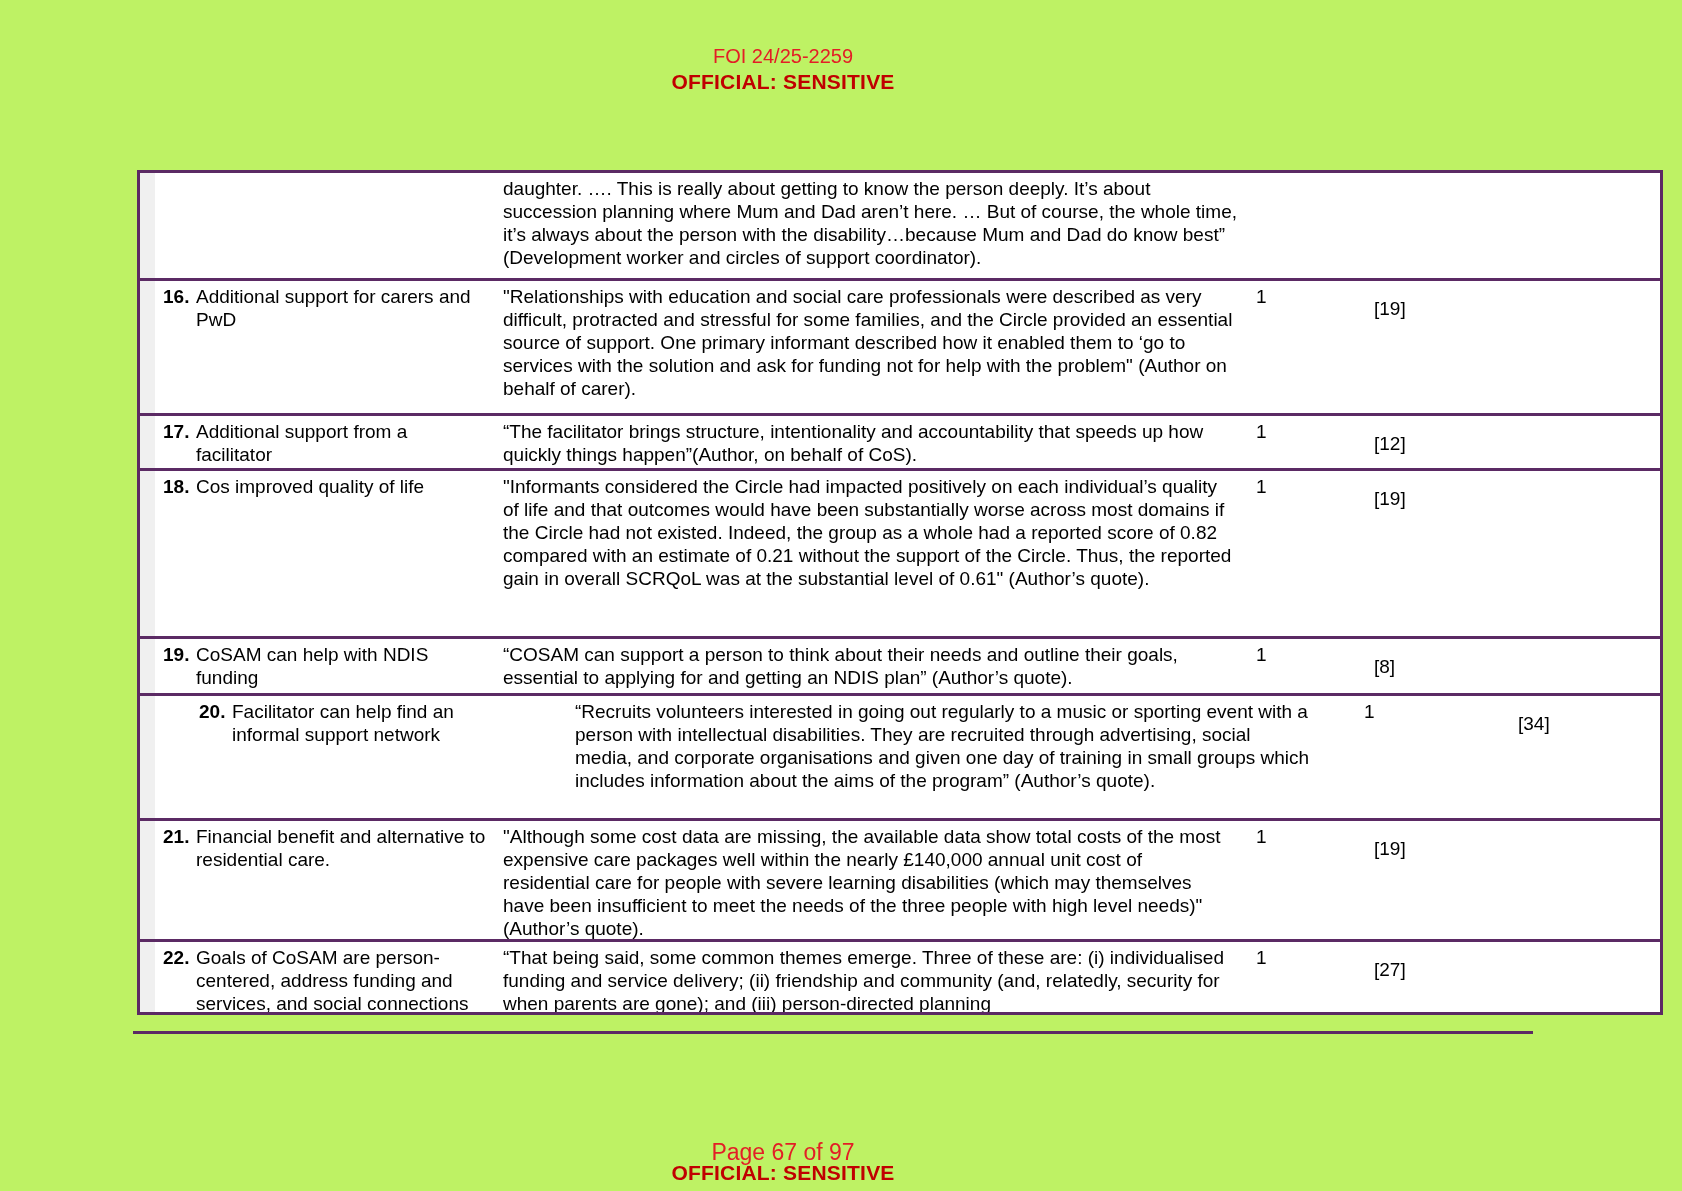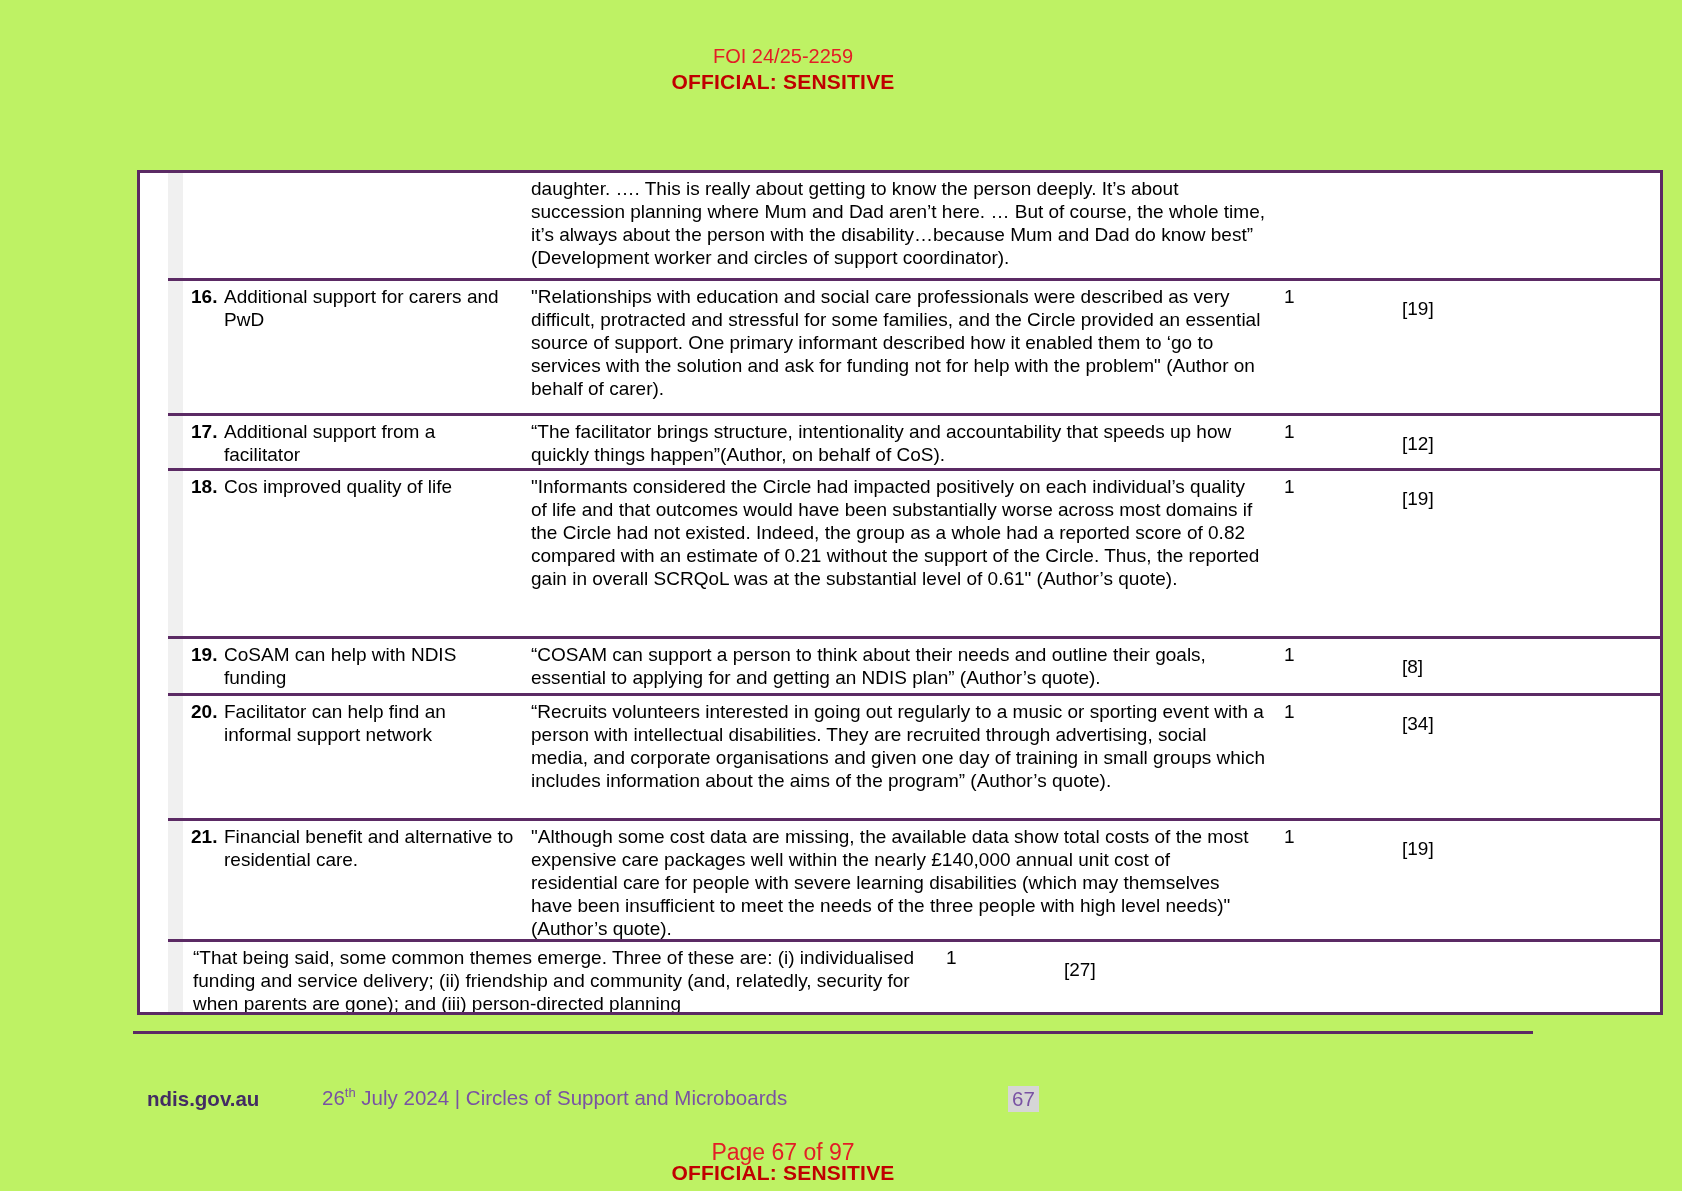--- a/index.html
+++ b/index.html
@@ -8,21 +8,21 @@
   .page{position:absolute;inset:0;background:#bef264;}
 
   
   .hdr{position:absolute;top:44px;left:0;width:1566px;text-align:center;line-height:25px;}
   .foi{font-size:20px;color:var(--banner-red);}
   .cls-top{font-size:21px;font-weight:700;color:var(--classification-red);letter-spacing:.2px;}
 
   
   .etable{position:absolute;top:170px;left:137px;width:1526px;box-sizing:border-box;
           border:3px solid var(--table-border);background:#fff;}
-  .trow{display:flex;box-sizing:border-box;border-top:3px solid var(--table-border);overflow:hidden;margin-left:28px;}
+  .trow{display:flex;box-sizing:border-box;border-top:3px solid var(--table-border);overflow:hidden;}
   .trow:first-child{border-top:none;}
   .cell{box-sizing:border-box;overflow:hidden;font-size:19px;line-height:23px;}
   .strip{width:15px;flex:none;background:var(--strip-gray);}
   .theme{width:338px;flex:none;display:flex;padding:4px 6px 0 8px;}
   .num{width:33px;flex:none;font-weight:700;}
   .ttl{flex:1;}
   .quote{width:755px;flex:none;padding:4px 10px 0 10px;white-space:pre-wrap;}
   .count{width:118px;flex:none;padding:4px 0 0 8px;}
   .ref{flex:1;padding:16px 0 0 8px;}
 
@@ -97,21 +97,21 @@
       <div class="cell strip"></div>
       <div class="cell theme">
         <span class="num">19.</span>
         <span class="ttl">CoSAM can help with NDIS funding</span>
       </div>
       <div class="cell quote">“COSAM can support a person to think about their needs and outline their goals, essential to applying for and getting an NDIS plan” (Author’s quote).</div>
       <div class="cell count">1</div>
       <div class="cell ref">[8]</div>
     </div>
 
-    <div class="trow" style="height: 125px;">
+    <div class="trow" style="height: 125px; gap: 36px;">
       <div class="cell strip"></div>
       <div class="cell theme">
         <span class="num">20.</span>
         <span class="ttl">Facilitator can help find an informal support network</span>
       </div>
       <div class="cell quote">“Recruits volunteers interested in going out regularly to a music or sporting event with a person with intellectual disabilities. They are recruited through advertising, social media, and corporate organisations and given one day of training in small groups which includes information about the aims of the program” (Author’s quote).</div>
       <div class="cell count">1</div>
       <div class="cell ref">[34]</div>
     </div>
 
@@ -121,30 +121,29 @@
         <span class="num">21.</span>
         <span class="ttl">Financial benefit and alternative to residential care.</span>
       </div>
       <div class="cell quote">"Although some cost data are missing, the available data show total costs of the most expensive care packages well within the nearly £140,000 annual unit cost of  residential care for people with severe learning disabilities (which may themselves have been insufficient to meet the needs of the three people with high level needs)" (Author’s quote).</div>
       <div class="cell count">1</div>
       <div class="cell ref">[19]</div>
     </div>
 
     <div class="trow" style="height: 73px;">
       <div class="cell strip"></div>
+      <div class="cell theme">
+        <span class="num">22.</span>
+        <span class="ttl">Goals of CoSAM are person-centered, address funding and services, and social connections</span>
+      </div>
       <div class="cell quote">“That being said, some common themes emerge. Three of these are: (i) individualised funding and service delivery; (ii) friendship and community (and, relatedly, security for when parents are gone); and (iii) person-directed planning</div>
       <div class="cell count">1</div>
       <div class="cell ref">[27]</div>
     </div>
   </div>
 
   <div class="fline"></div>
 
-  <div class="frow">
-    <span class="ndis">ndis.gov.au</span>
-    <span class="fdate"><span>26</span><sup>th</sup><span> July 2024 | Circles of Support and Microboards</span></span>
-    <span class="pagenum">67</span>
-  </div>
 
   <div class="pcount">Page 67 of 97</div>
   <div class="cls-bottom">OFFICIAL: SENSITIVE</div>
 
 </div>
 
 </body></html>

